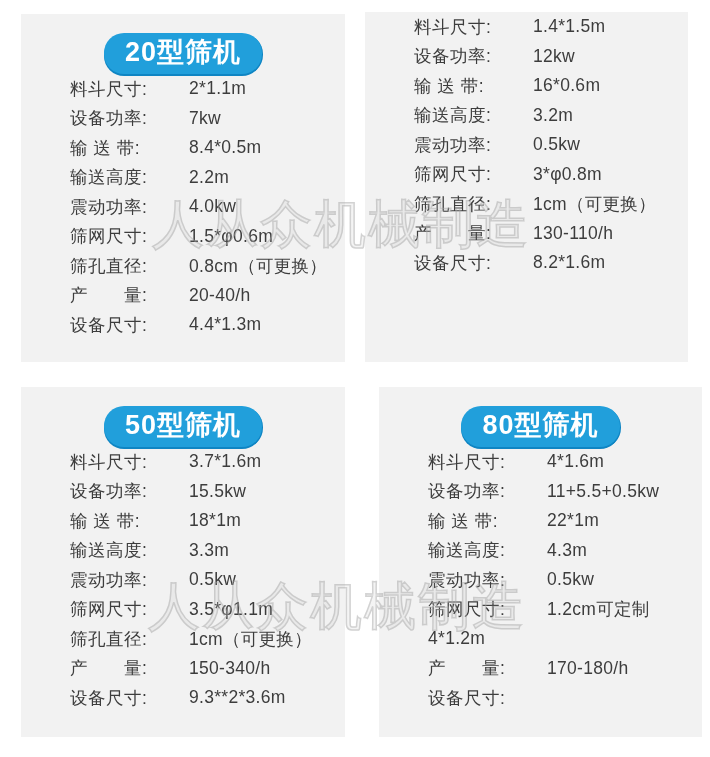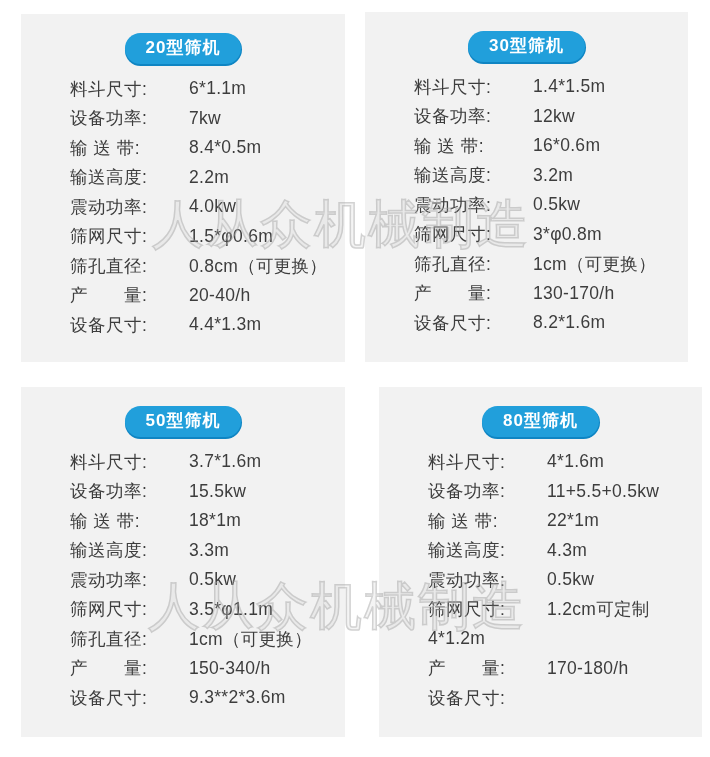--- a/index.html
+++ b/index.html
@@ -29,21 +29,21 @@
 
   .badge-wrap{
     margin-top:19px;
     text-align:center;
     height:41px;
   }
   .badge{
     display:inline-block;
     background:var(--badge-blue);
     color:#ffffff;
-    font-size:17px;
+    font-size:27px;
     font-weight:bold;
     line-height:1;
     padding:6px 21px 8px 21px;
     border-radius:20px;
     box-shadow:0 2px 0 var(--badge-edge), 1px 1px 0 var(--badge-edge);
     letter-spacing:1px;
   }
   .rows{
   }
   .row{
@@ -85,21 +85,21 @@
 </head>
 <body>
 
 <div class="card" id="card-0">
   <div class="badge-wrap">
     <span class="badge">20型筛机</span>
   </div>
   <div class="rows">
       <div class="row">
         <span class="lbl">料斗尺寸:</span>
-        <span class="val">6*1.1m</span>
+        <span class="val">2*1.1m</span>
       </div>
       <div class="row">
         <span class="lbl">设备功率:</span>
         <span class="val">7kw</span>
       </div>
       <div class="row">
         <span class="lbl">输 送 带:</span>
         <span class="val">8.4*0.5m</span>
       </div>
       <div class="row">
@@ -123,23 +123,20 @@
         <span class="val">20-40/h</span>
       </div>
       <div class="row">
         <span class="lbl">设备尺寸:</span>
         <span class="val">4.4*1.3m</span>
       </div>
     </div>
 </div>
 
 <div class="card" id="card-1">
-  <div class="badge-wrap">
-    <span class="badge">30型筛机</span>
-  </div>
   <div class="rows">
       <div class="row">
         <span class="lbl">料斗尺寸:</span>
         <span class="val">1.4*1.5m</span>
       </div>
       <div class="row">
         <span class="lbl">设备功率:</span>
         <span class="val">12kw</span>
       </div>
       <div class="row">
@@ -157,21 +154,21 @@
       <div class="row">
         <span class="lbl">筛网尺寸:</span>
         <span class="val">3*φ0.8m</span>
       </div>
       <div class="row">
         <span class="lbl">筛孔直径:</span>
         <span class="val">1cm（可更换）</span>
       </div>
       <div class="row">
         <span class="lbl">产　　量:</span>
-        <span class="val">130-170/h</span>
+        <span class="val">130-110/h</span>
       </div>
       <div class="row">
         <span class="lbl">设备尺寸:</span>
         <span class="val">8.2*1.6m</span>
       </div>
     </div>
 </div>
 
 <div class="card" id="card-2">
   <div class="badge-wrap">

